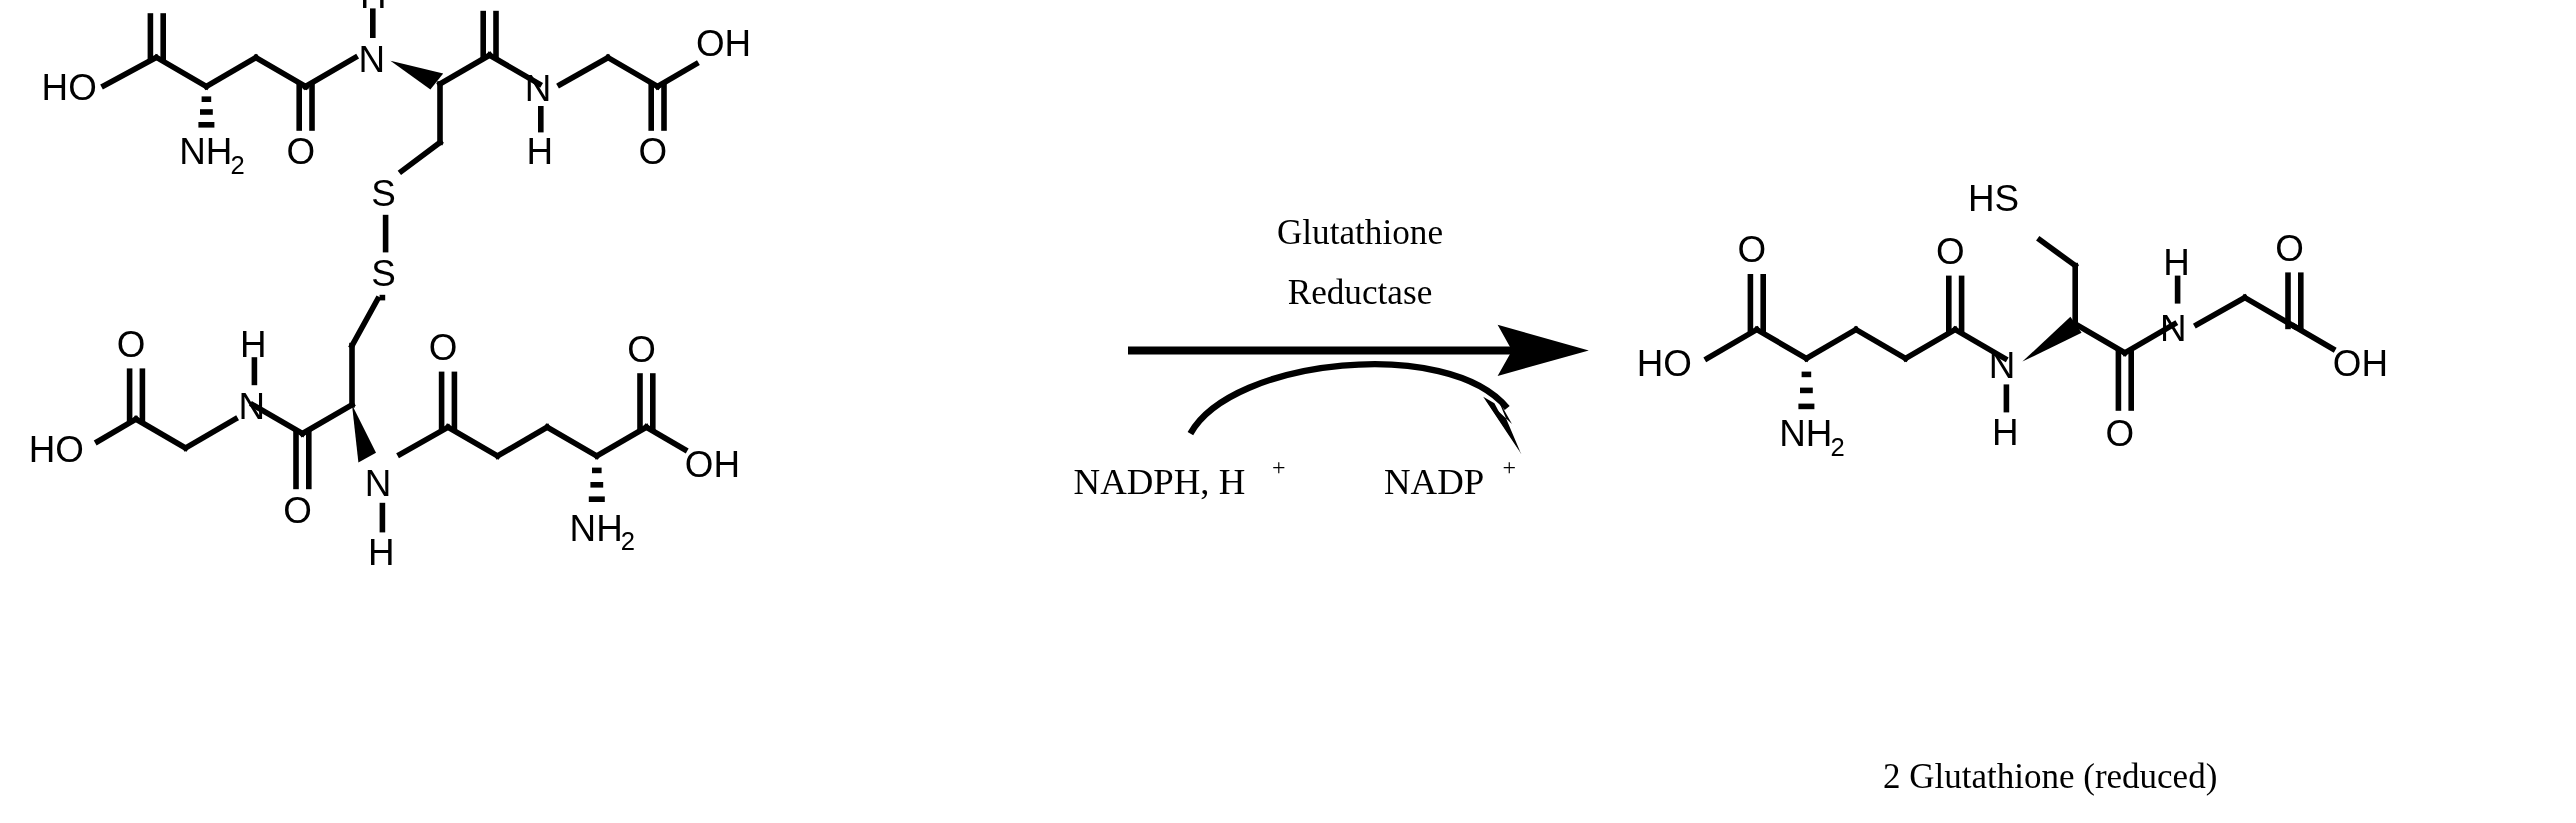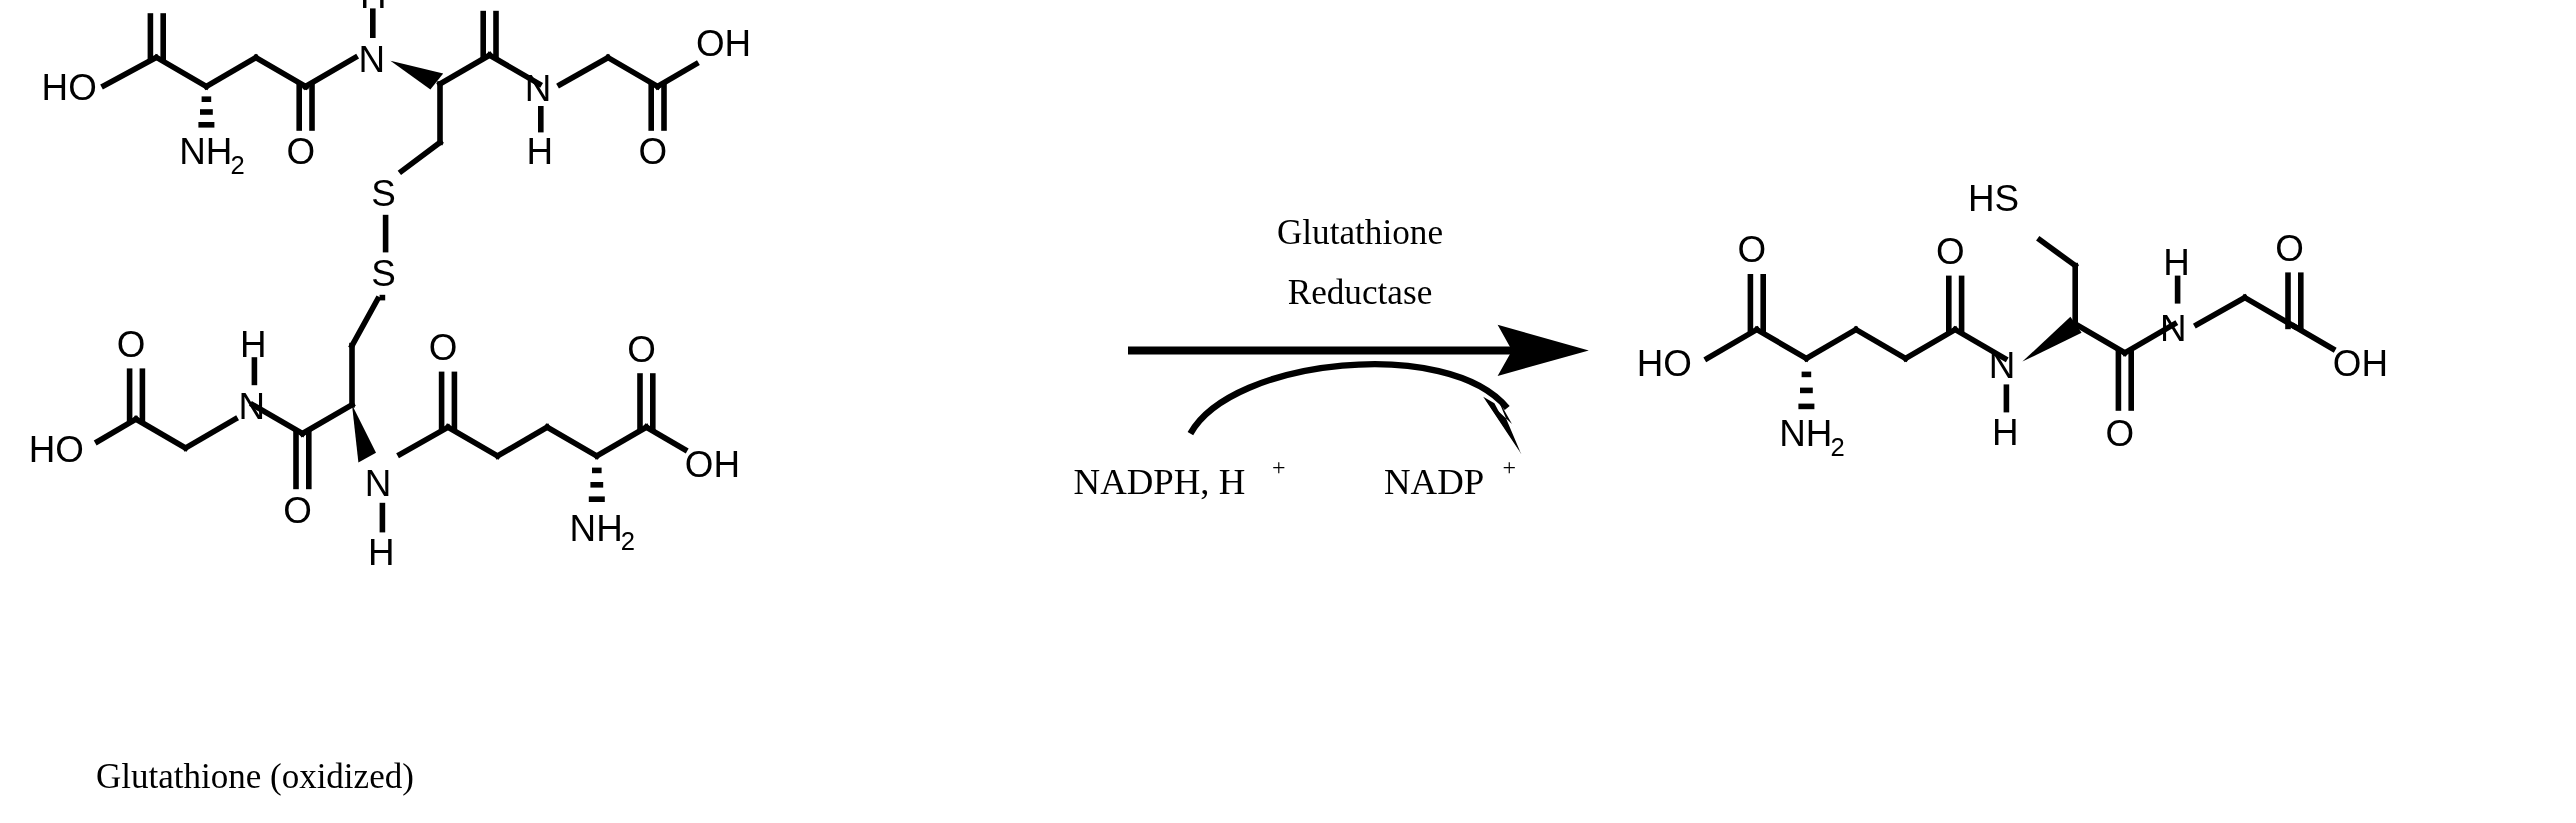--- a/index.html
+++ b/index.html
@@ -301,17 +301,17 @@
     <path class="bond" d="M 796 172 L 858 208"></path>
 
     <path class="bond" d="M 850 208 L 850 144"></path>
     <path class="bond" d="M 866 208 L 866 144"></path>
     <text class="atom" x="834" y="126">O</text>
 
     <path class="bond" d="M 858 208 L 906 236"></path>
     <text class="atom" x="906" y="270">OH</text>
   </svg>
 
-  <div class="caption" style="position:absolute; left:96px; top:757px; width:480px;">Glutathione (oxidized)</div>
-
+
+  <div class="caption" style="position:absolute; left:1883px; top:757px; width:560px;">2 Glutathione (reduced)</div>
 
 </div>
 
 
 </body></html>

